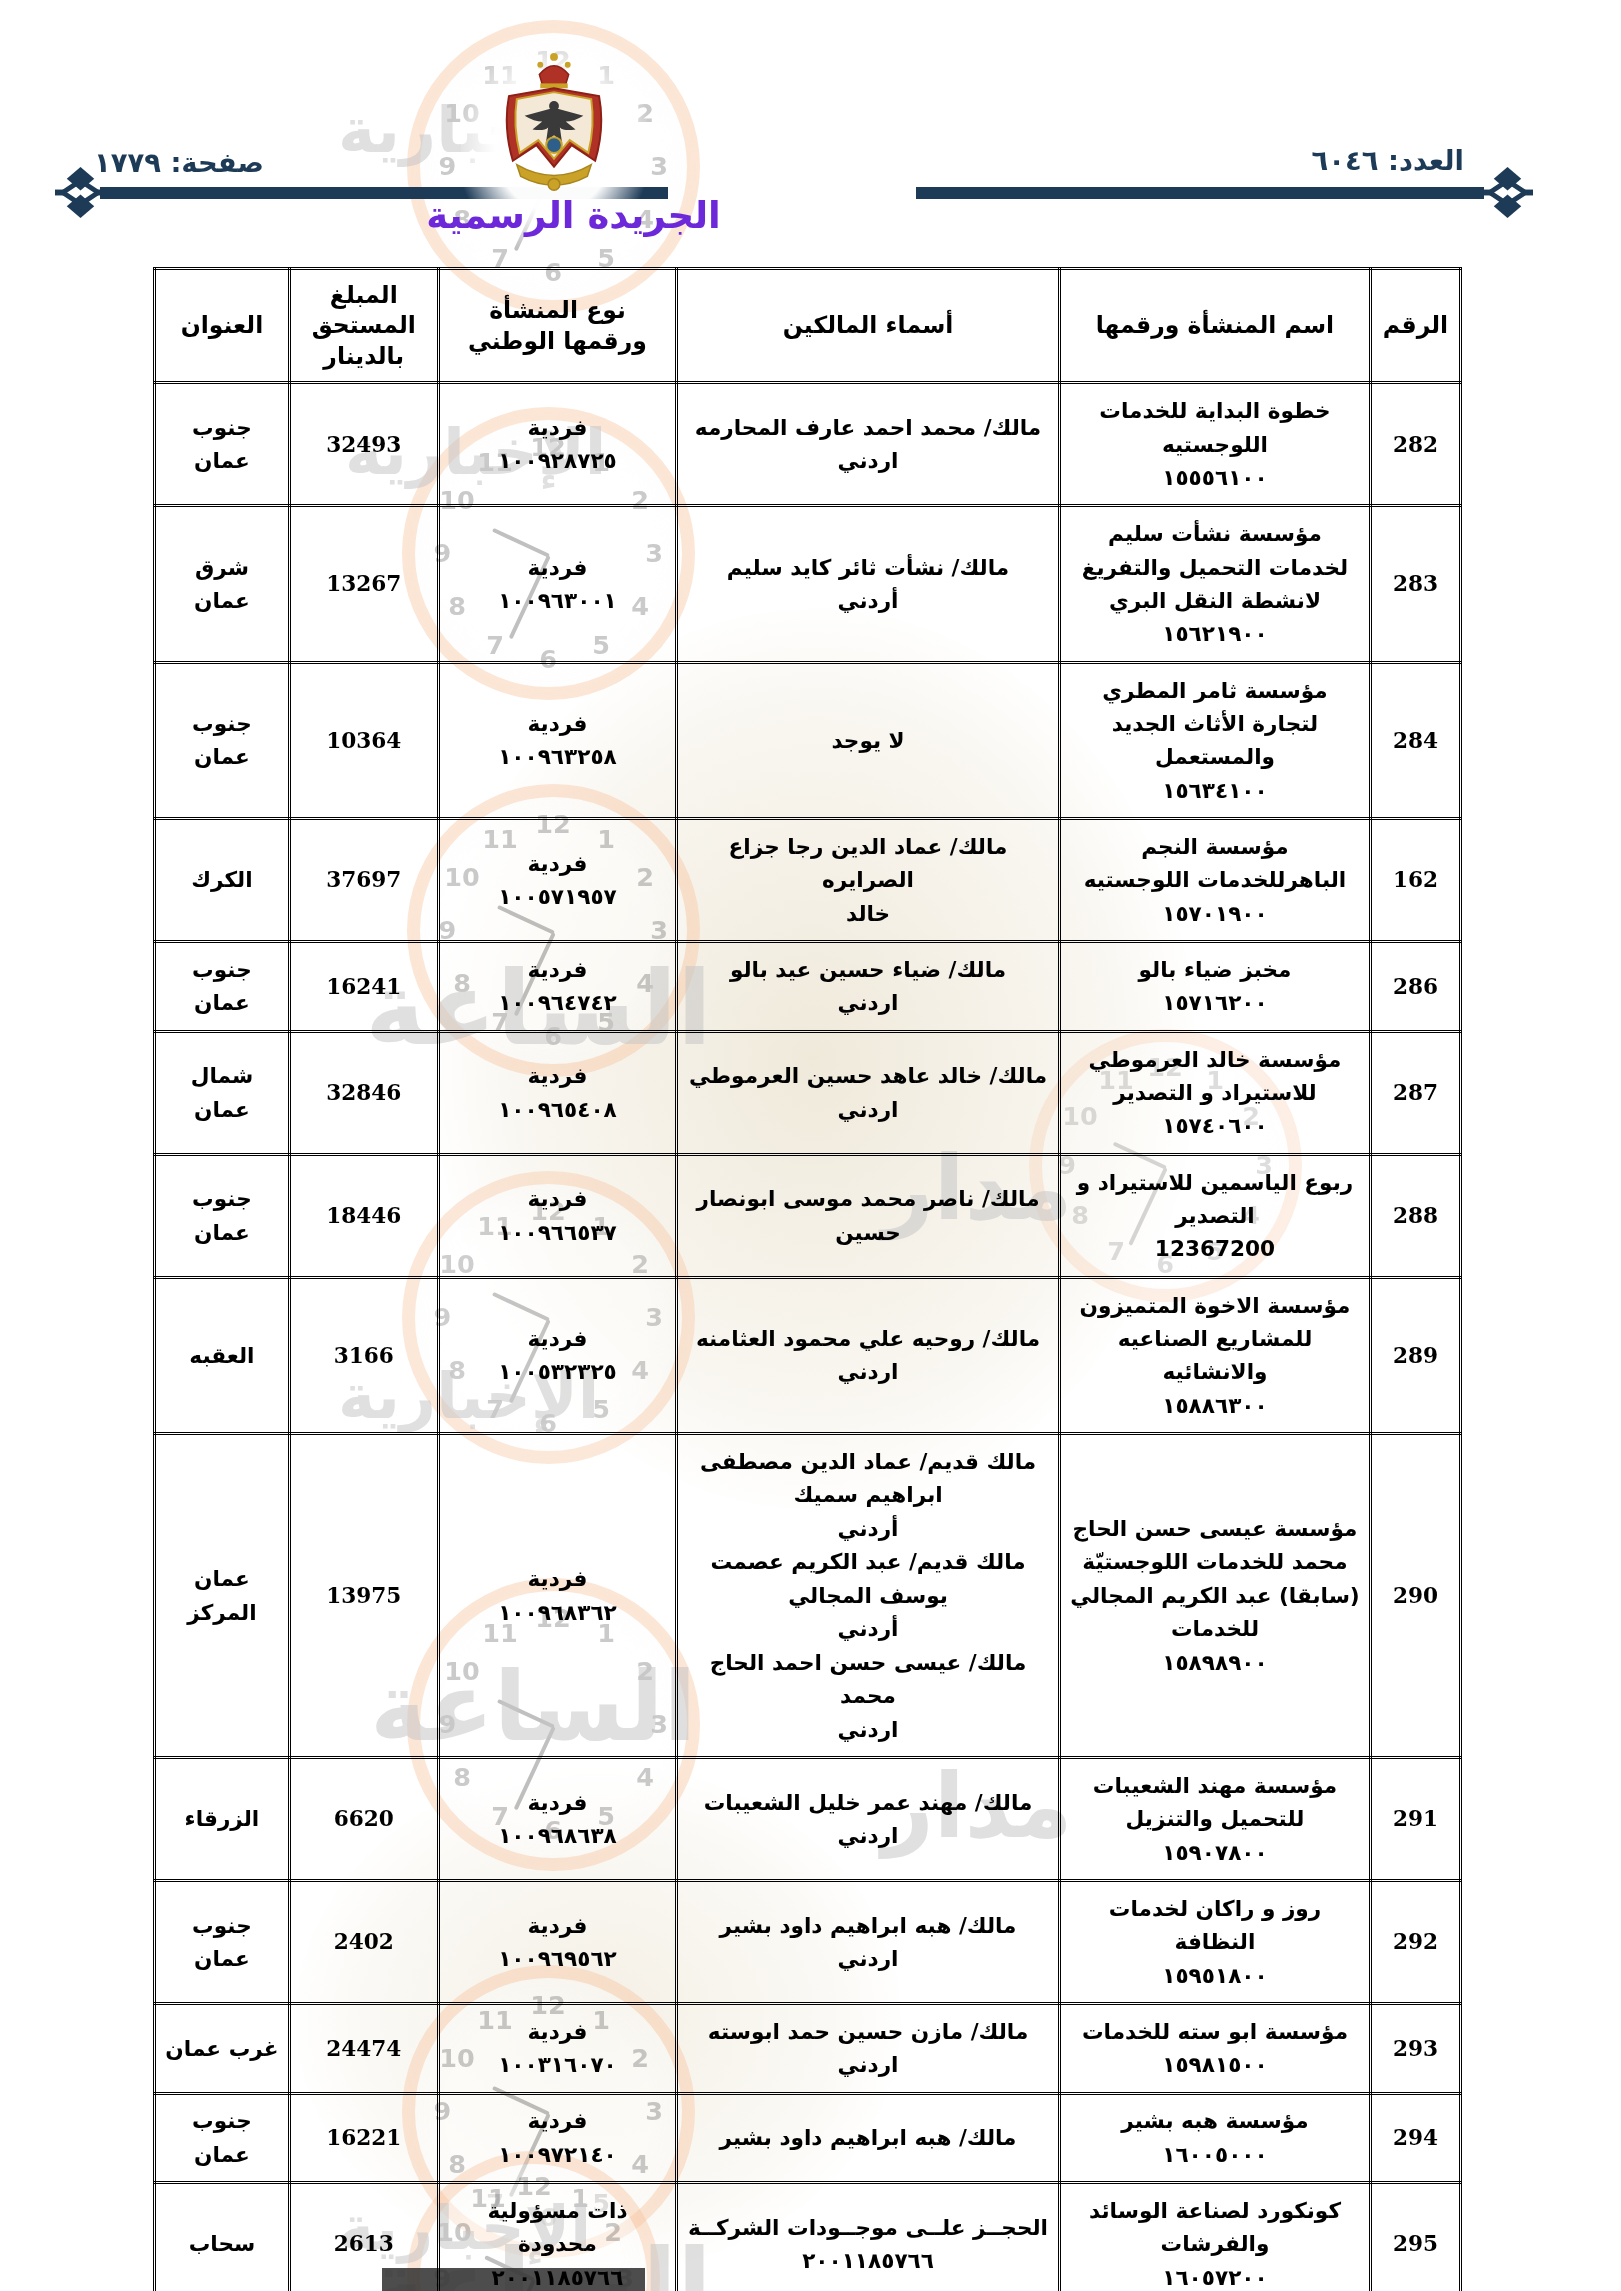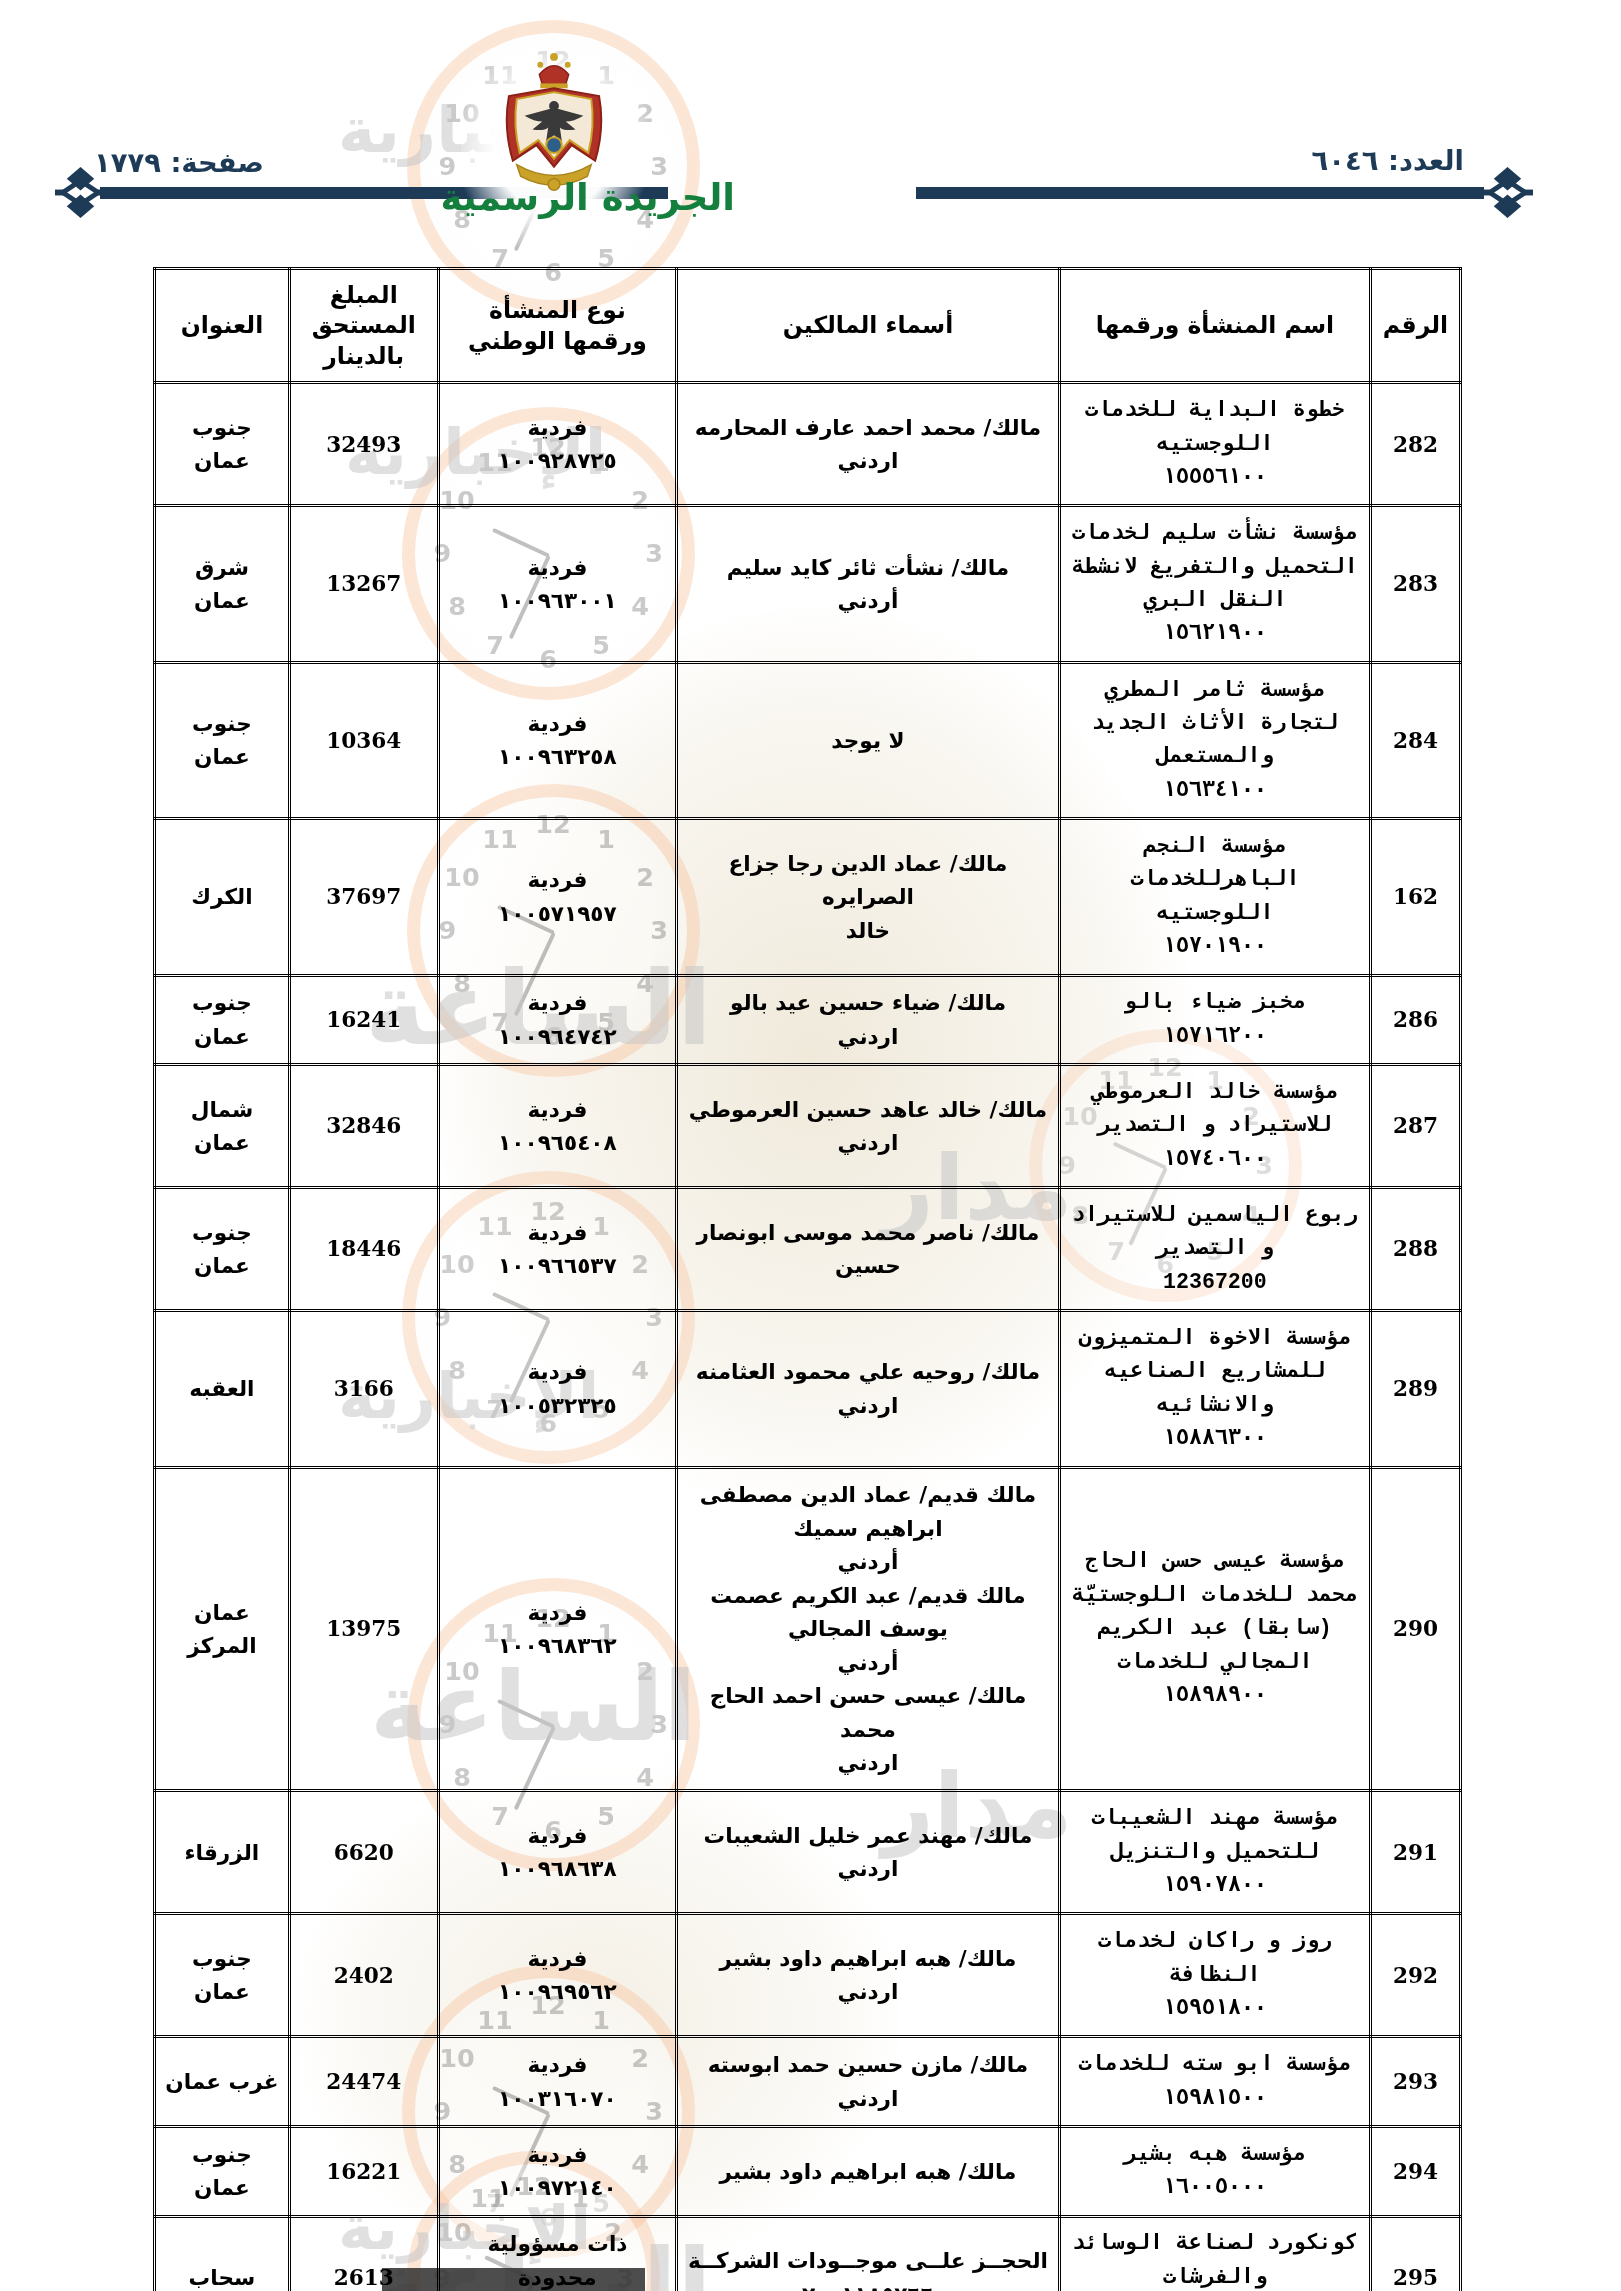--- a/index.html
+++ b/index.html
@@ -25,32 +25,32 @@
   .page-label{position:absolute;top:147px;left:94px;font-size:27.4px;font-weight:bold;color:#1d3a57;}
   .rule{position:absolute;top:187px;height:11.8px;background:#1d3a57;}
   .rule-left{left:100px;width:568px;}
   .rule-right{left:916px;width:568px;}
   .orn{position:absolute;top:165px;width:51px;height:55px;}
   .orn-left{left:55px;}
   .orn-right{left:1482px;}
   .crest-glow{position:absolute;left:461px;top:39px;width:186px;height:211px;z-index:2;
     background:radial-gradient(ellipse at center, rgba(255,255,255,.98) 45%, rgba(255,255,255,0) 75%);}
   .crest{position:absolute;left:495px;top:51px;width:118px;height:147px;z-index:3;}
-  .gz-title{position:absolute;left:412px;top:176px;width:323px;text-align:right;z-index:3;
-    font-size:37px;font-weight:bold;color:#15803d;}
+  .gz-title{position:absolute;left:412px;top:194px;width:323px;text-align:center;z-index:3;
+    font-size:37px;font-weight:bold;color:#6d28d9;}
   
   .gz-table{position:absolute;top:267px;right:159px;width:1309px;z-index:2;
     border-collapse:collapse;direction:rtl;background:transparent;}
   .gz-table th,.gz-table td{
     border:3.9px double #000;text-align:center;vertical-align:middle;
     padding:9.8px 7.8px;font-weight:bold;color:#000;white-space:pre-line;background:transparent;}
   .gz-table th{font-size:23.5px;line-height:1.3;height:45px;}
   .gz-table td{font-size:21.6px;line-height:1.55;}
   .c-num,.c-amt{font-family:"DejaVu Serif",serif;font-size:26.5px;}
-  .c-est{font-size:21.6px;font-family:Liberation Mono, monospace;}
+  .c-est{font-size:21.6px;}
   .c-own{font-size:21.6px;}
 </style>
 </head>
 <body>
 
 <div class="page">
 
   <div class="wm-layer">
     <div class="wm-emblem" style="left:431px;top:608px;width:765px;height:902px;"></div>
     <div class="wm-emblem" style="left:294px;top:1764px;width:608px;height:510px;opacity:.7;"></div>

